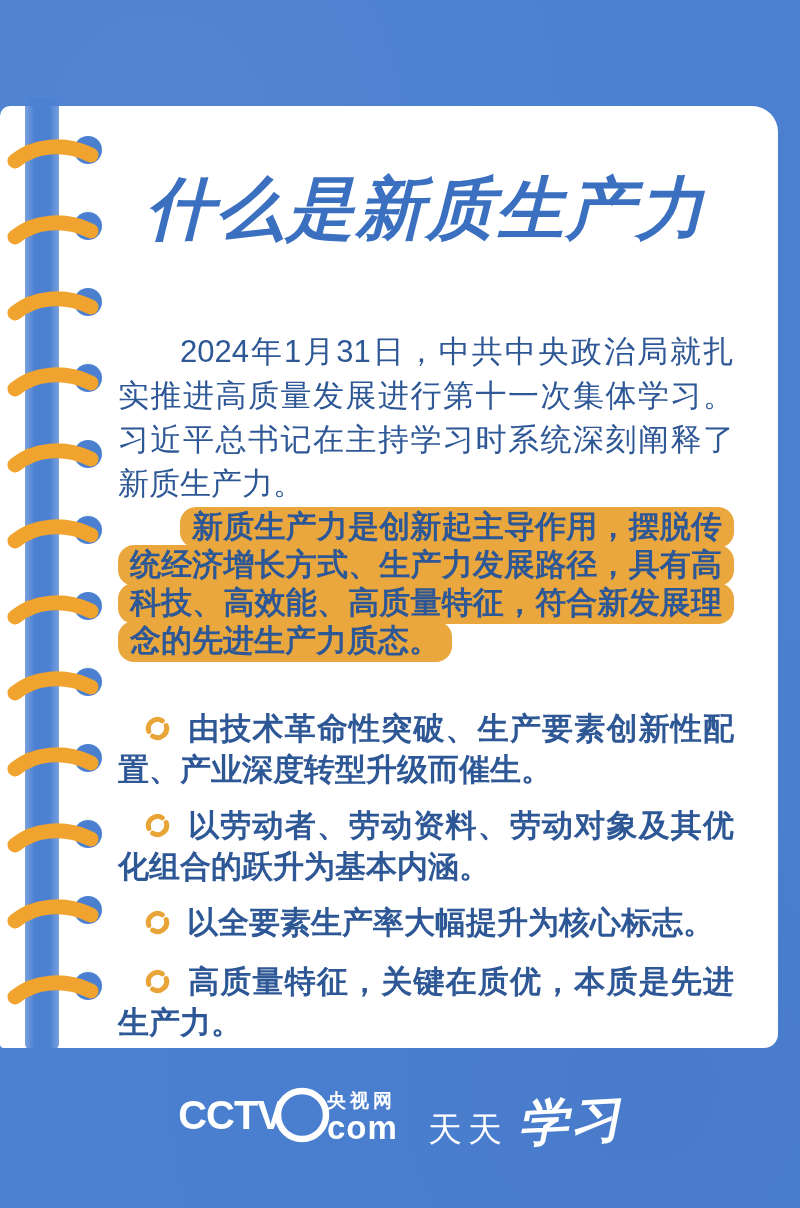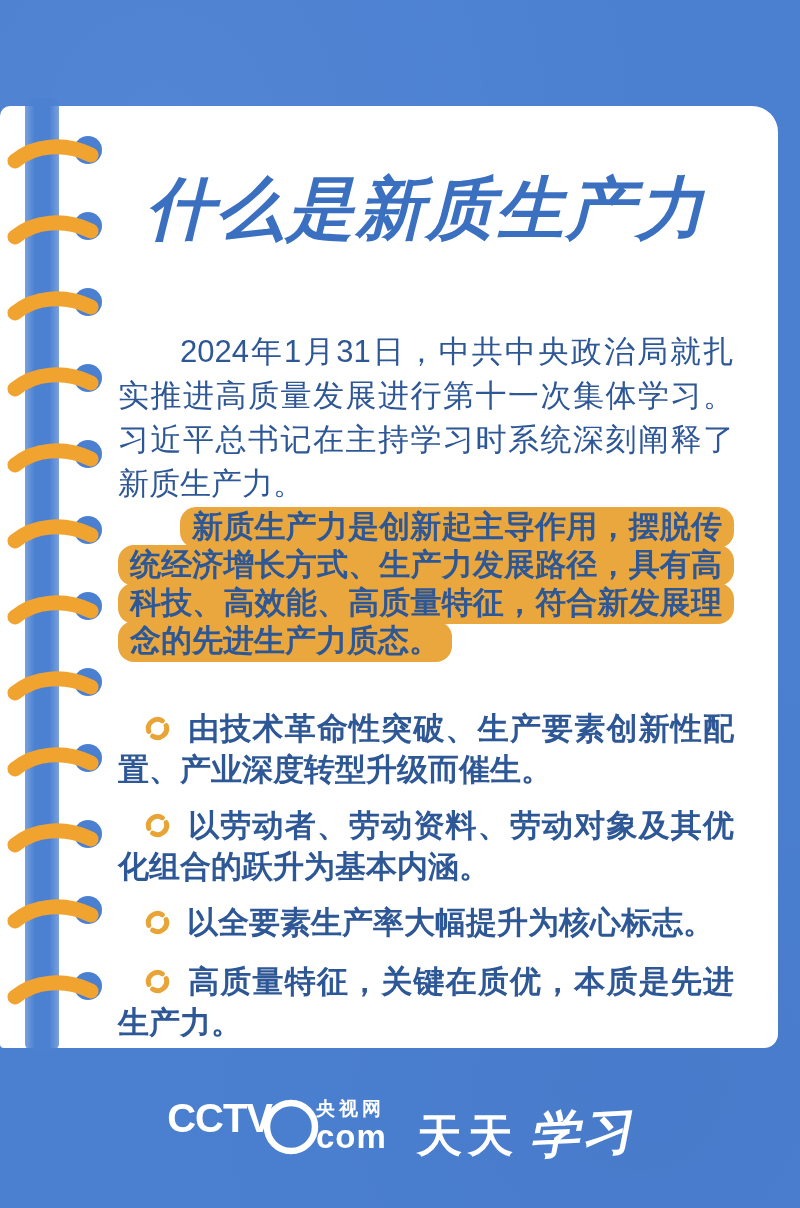--- a/index.html
+++ b/index.html
@@ -82,31 +82,31 @@
     margin:0 16px 0 26px;
     vertical-align:-3px;
   }
 
   
   .footer {
     position:absolute; left:0; right:0; top:1086px;
     display:flex; justify-content:center; align-items:flex-end; gap:30px;
     color:#ffffff;
   }
-  .cctv-logo { display:flex; align-items:flex-start;margin-top:12px; }
+  .cctv-logo { display:flex; align-items:center; }
   .cctv-text {
     font-size:40px; font-weight:900; letter-spacing:-1px;
     line-height:1; padding-bottom:4px;
   }
   .cctv-ring { margin-left:-12px; margin-right:-6px; display:block; }
   .cctv-col { display:flex; flex-direction:column; align-items:flex-start; }
   .cctv-ysw { font-size:19px; font-weight:700; letter-spacing:4px; line-height:1.15; }
   .cctv-com { font-size:33px; font-weight:700; line-height:1; letter-spacing:1px; }
   .ttxx { display:flex; align-items:flex-end; gap:10px; padding-bottom:2px; }
-  .tt { font-size:45px; font-weight:700; letter-spacing:6px; line-height:1; }
+  .tt { font-size:34px; font-weight:400; letter-spacing:6px; line-height:1; }
   .xx {
     font-family:"Liberation Serif", serif; font-style:italic;
     font-size:50px; font-weight:700; line-height:1;
     transform:rotate(-3deg); letter-spacing:2px;
   }
 </style>
 </head>
 <body>
 
 <div class="canvas">

